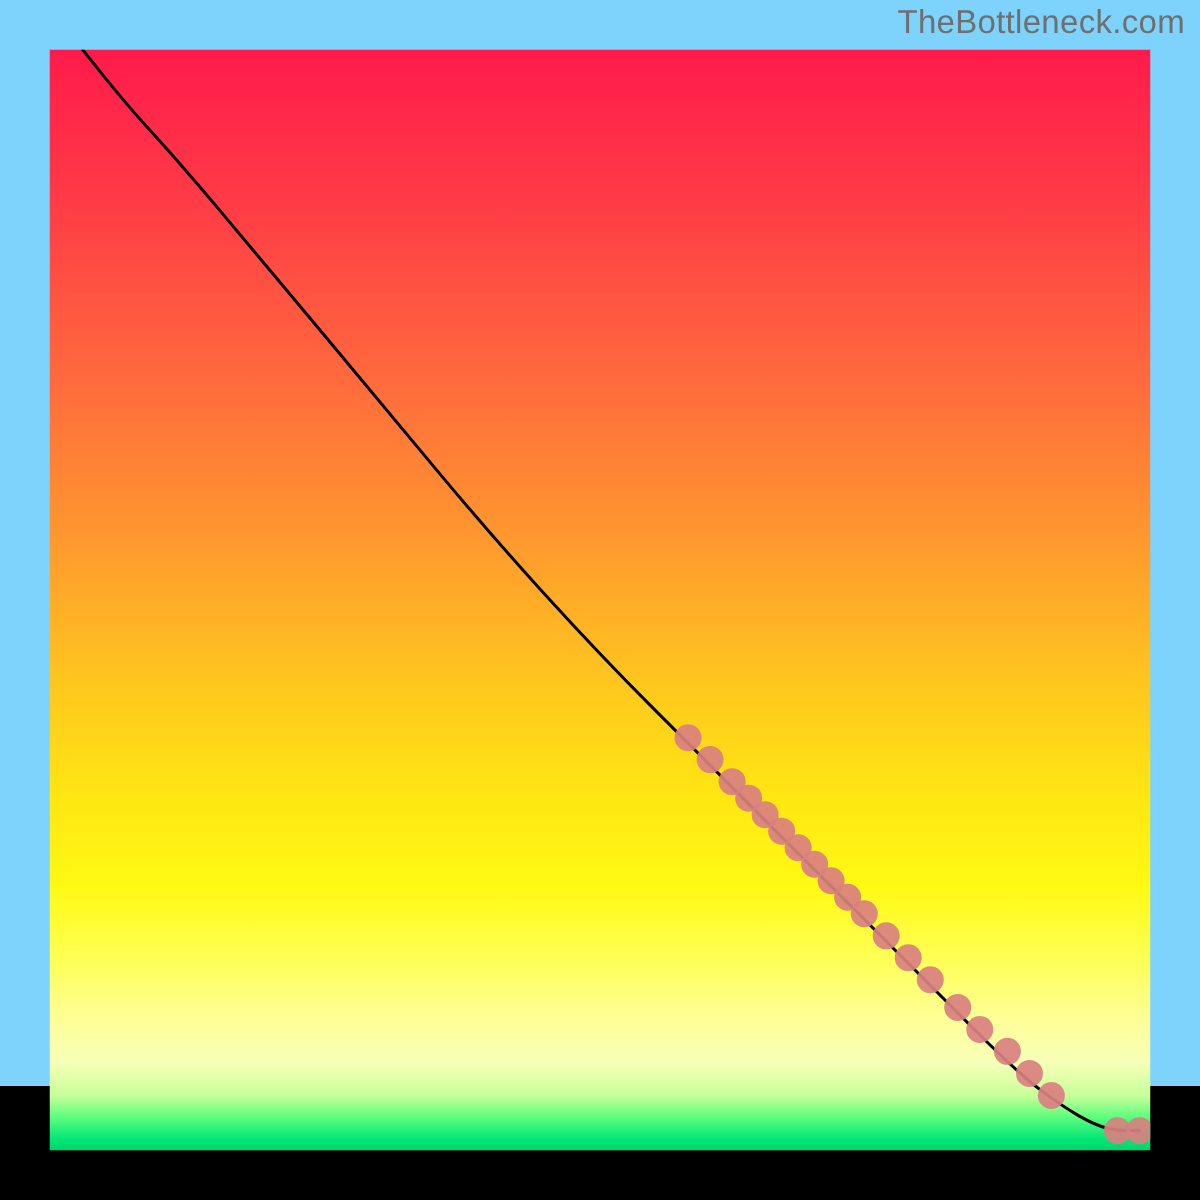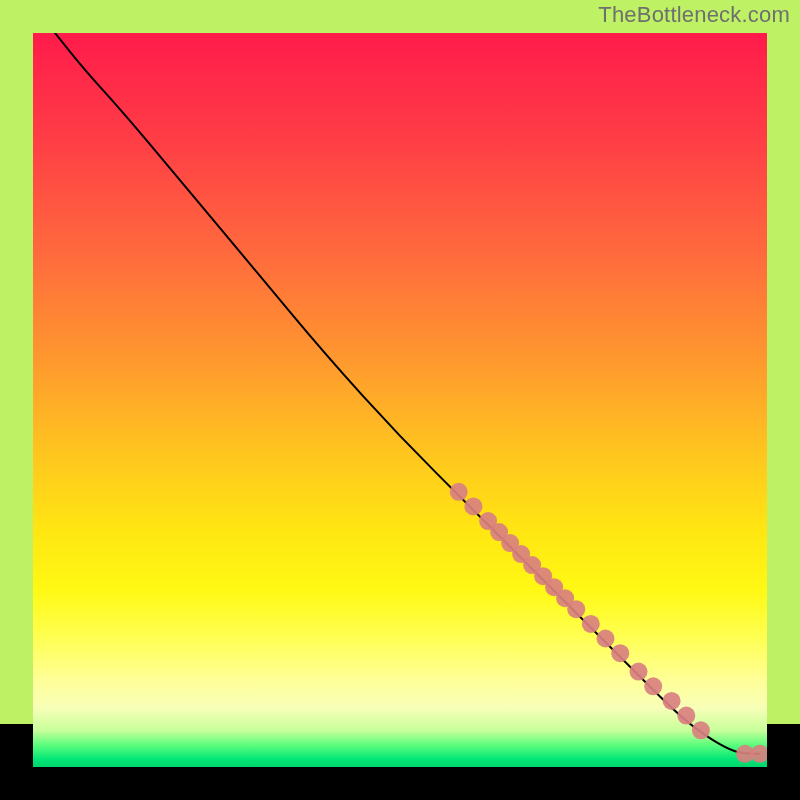--- a/index.html
+++ b/index.html
@@ -8,21 +8,21 @@
     width: 800px;
     height: 800px;
     background: #000;
     font-family: Arial, Helvetica, sans-serif;
     overflow: hidden;
   }
   .outer {
     position: relative;
     width: 800px;
     height: 724px;
-    background: #bef264;
+    background: #7dd3fc;
   }
   .plot {
     position: absolute;
     left: 33px;
     top: 33px;
     width: 734px;
     height: 734px;
     overflow: hidden;
   }
   .grad {

